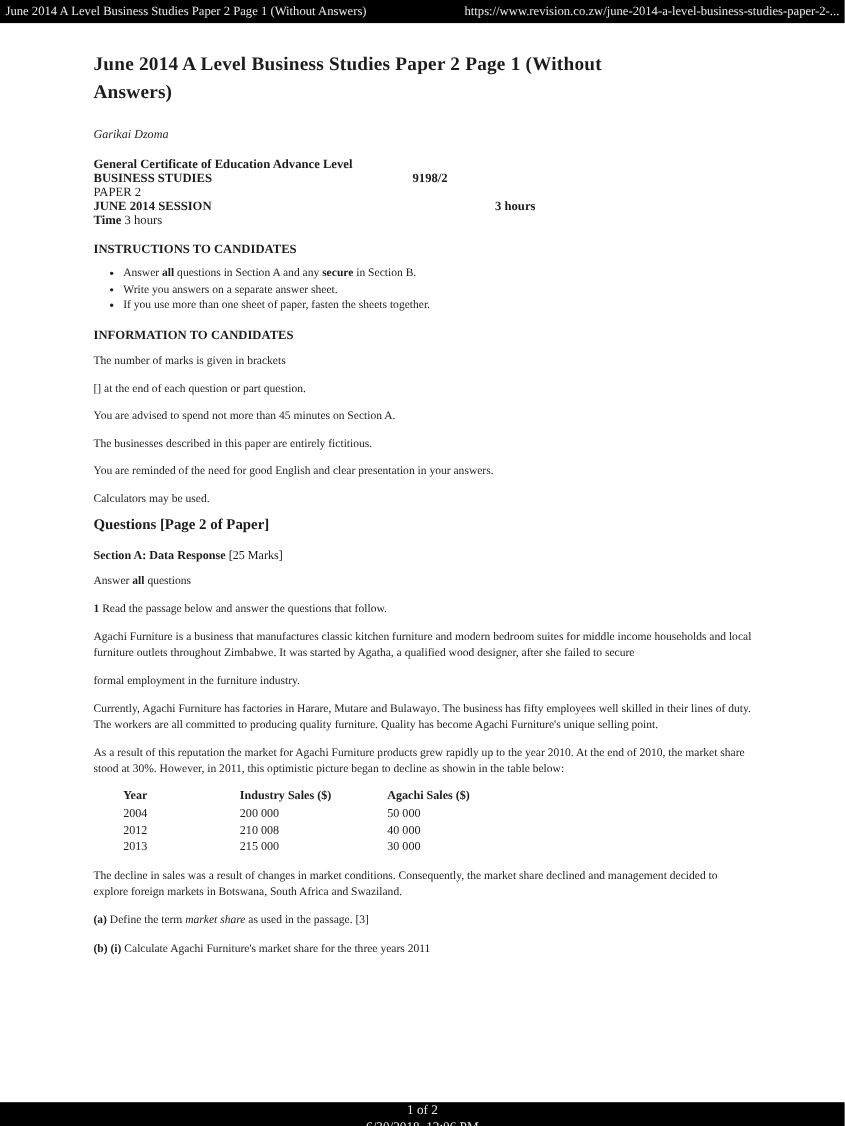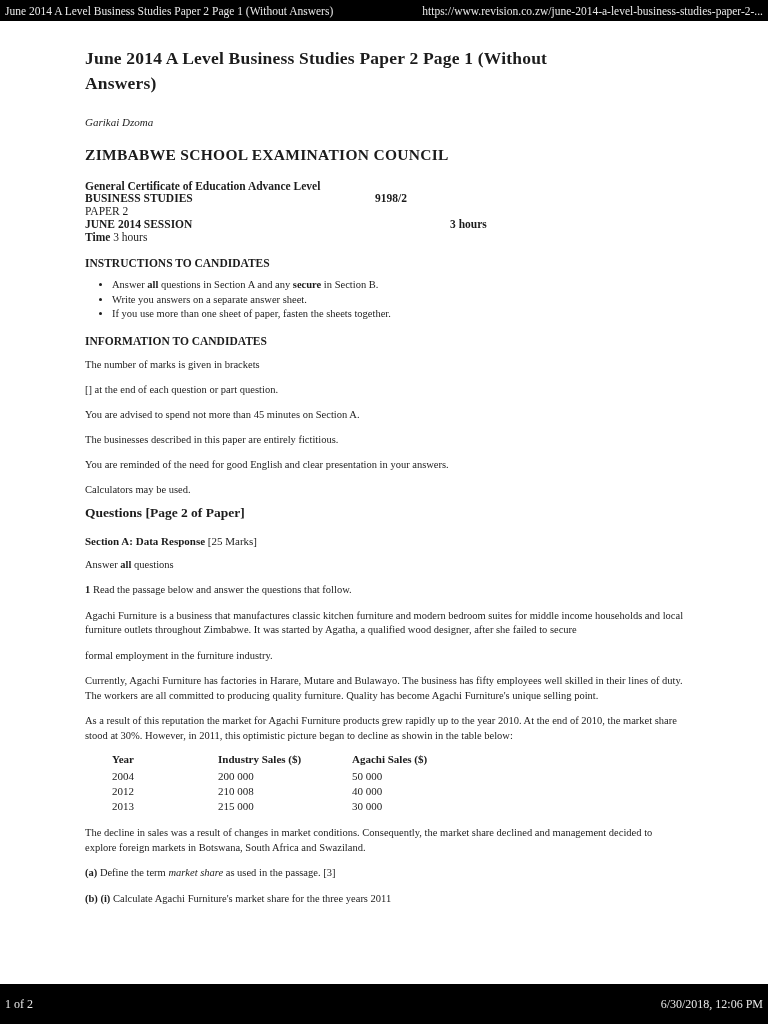--- a/index.html
+++ b/index.html
@@ -2,21 +2,21 @@
 <html><head>
 <meta charset="utf-8">
 <style>
   html,body{margin:0;padding:0;}
   body{width:768px;height:1024px;position:relative;background:#ffffff;color:#1c1c1c;
        font-family:"Liberation Serif","DejaVu Serif",serif;overflow:hidden;}
   .print-bar{position:absolute;left:0;width:768px;background:#000000;color:#e9e9e9;
              display:flex;justify-content:space-between;align-items:center;
              padding:0 5px;box-sizing:border-box;font-size:11.5px;}
   .print-bar.top{top:0;height:21px;}
-  .print-bar.bottom{bottom:0;height:40px;font-size:12px;}
+  .print-bar.bottom{bottom:0;height:22px;font-size:12px;flex-direction:column;}
   .page{position:absolute;top:21px;left:85px;width:601px;}
   .b{font-weight:bold;}
   .it{font-style:italic;}
   .title{margin-top:25px;font-size:17.5px;line-height:25px;font-weight:bold;max-width:520px;letter-spacing:.2px;}
   .author{margin-top:20px;font-size:11px;font-style:italic;}
   .council{margin-top:18px;font-size:15.5px;font-weight:bold;letter-spacing:.3px;}
   .cert{margin-top:16px;font-size:11.5px;font-weight:bold;}
   .meta-row{position:relative;font-size:11.5px;line-height:13px;}
   .pos-code{position:absolute;left:290px;}
   .pos-hours{position:absolute;left:365px;}
@@ -41,21 +41,20 @@
   <span>June 2014 A Level Business Studies Paper 2 Page 1 (Without Answers)</span>
   <span>https://www.revision.co.zw/june-2014-a-level-business-studies-paper-2-...</span>
 </div>
 
 <div class="page">
 
   <div class="title">June 2014 A Level Business Studies Paper 2 Page 1 (Without Answers)</div>
 
   <div class="author">Garikai Dzoma</div>
 
-  <div class="council">ZIMBABWE SCHOOL EXAMINATION COUNCIL</div>
 
   <div class="cert">General Certificate of Education Advance Level</div>
 
   <div class="meta-row">
     <span class="b">BUSINESS STUDIES</span>
     <span class="b pos-code">9198/2</span>
   </div>
 
   <div class="meta-row">
     <span>PAPER 2</span>

